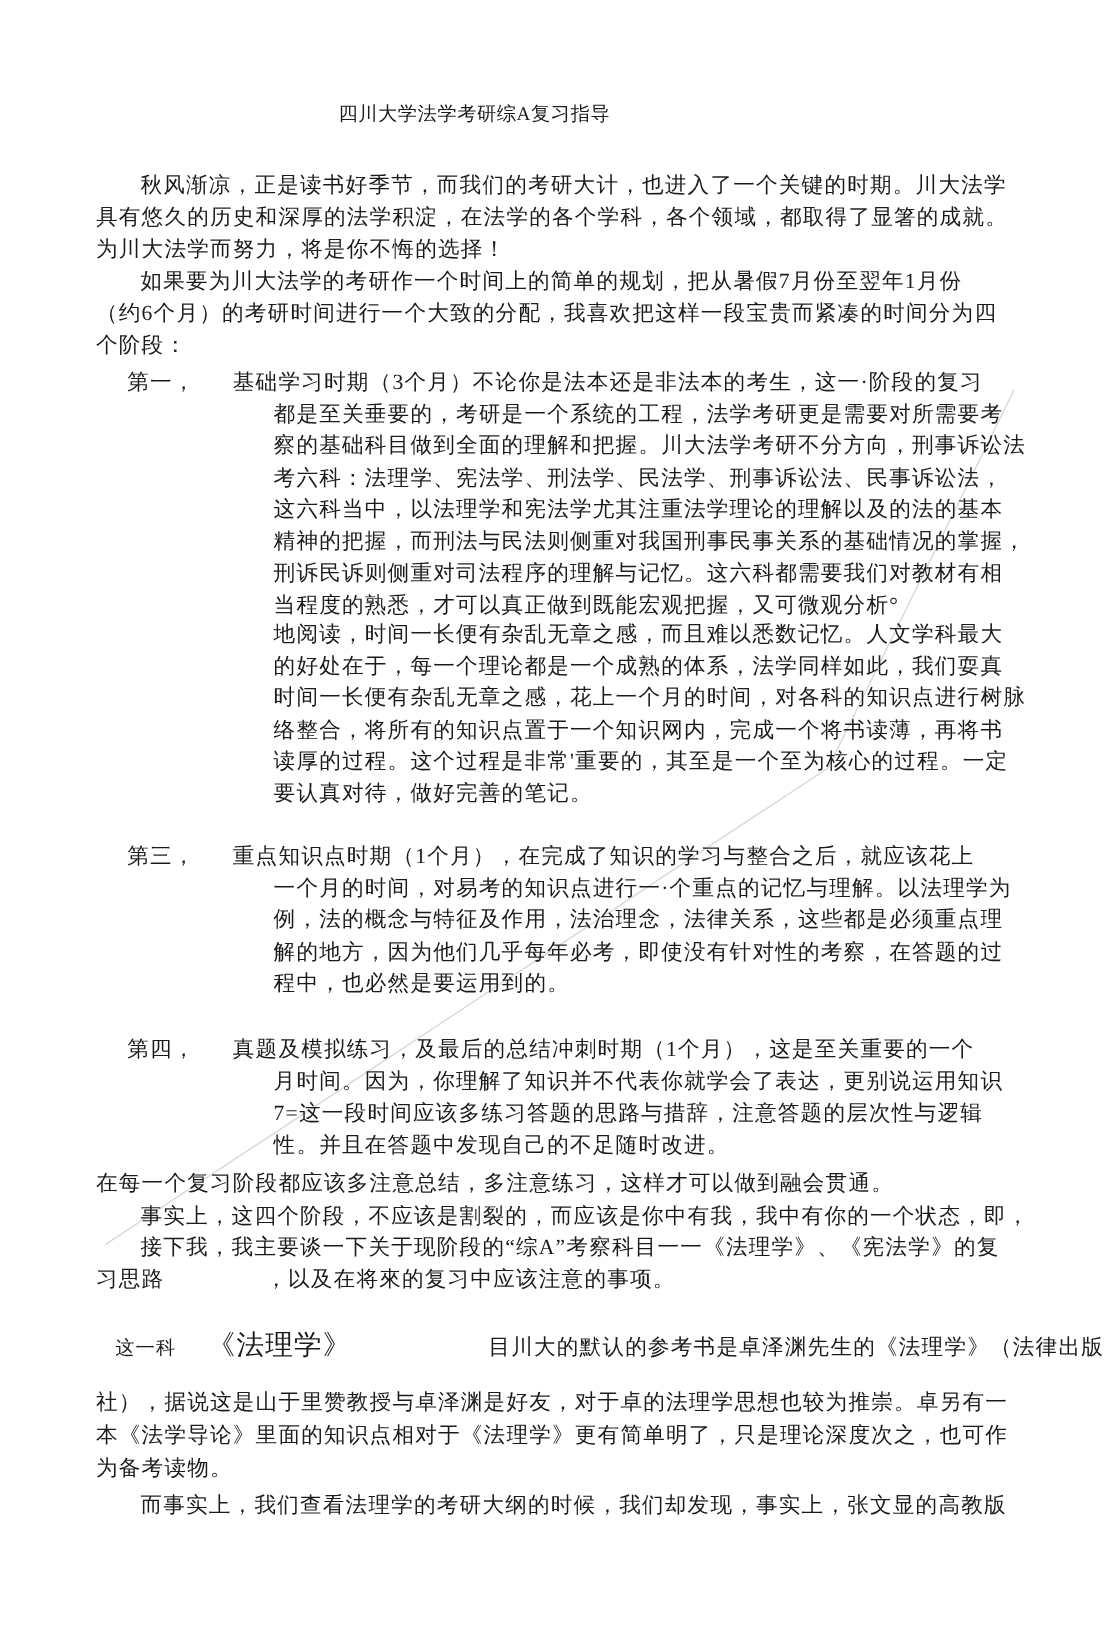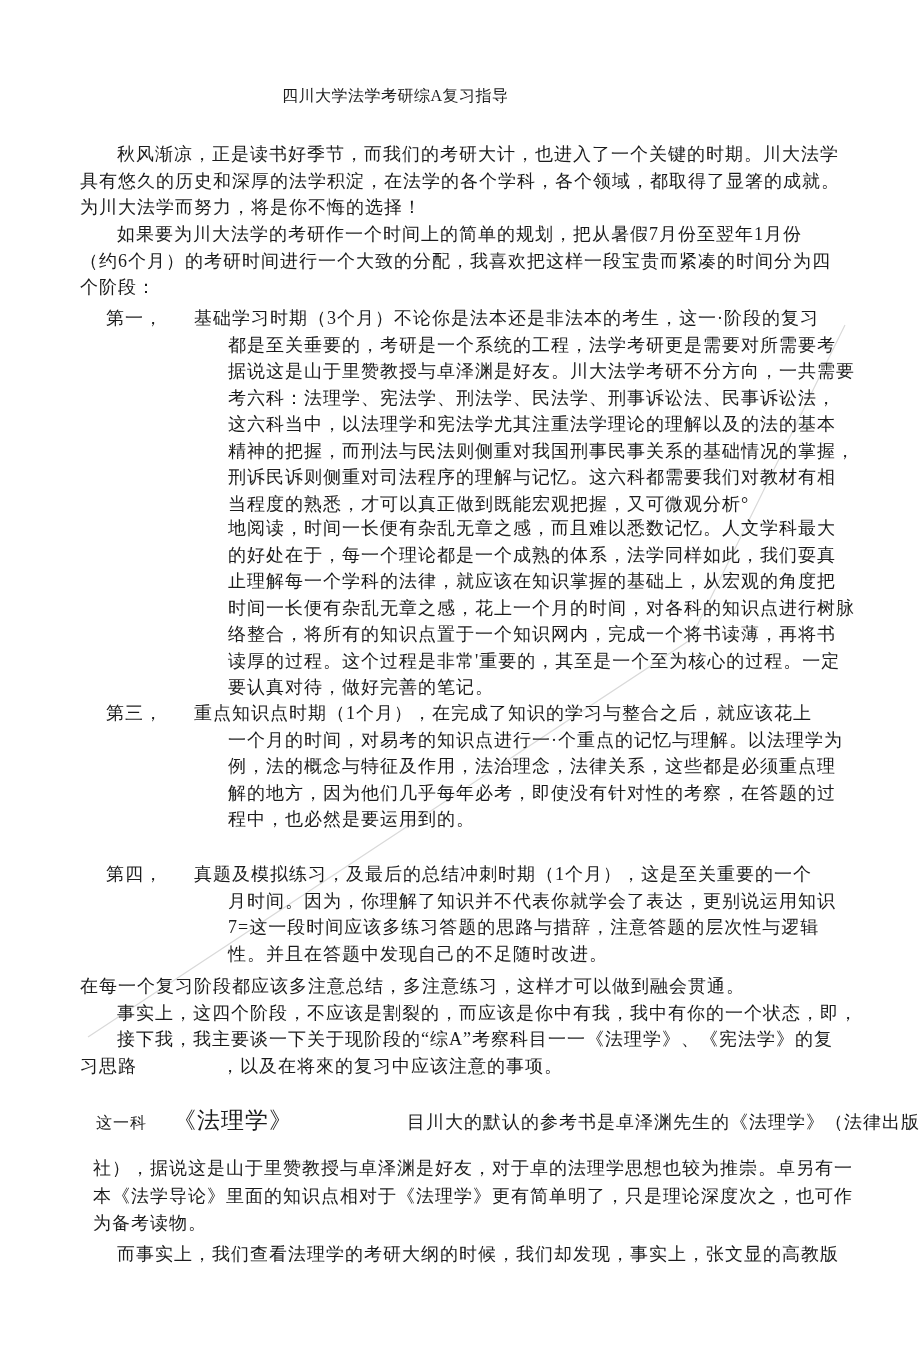--- a/index.html
+++ b/index.html
@@ -34,21 +34,21 @@
   .heading-line{position:absolute;left:80px;width:772px;white-space:nowrap;}
   .heading-line .pre{
     font-size:16px;letter-spacing:1px;margin-left:16px;
   }
   .heading-line .book{
     font-size:23px;letter-spacing:1px;margin-left:26px;
   }
   .heading-line .tail{
     font-size:18px;letter-spacing:1px;margin-left:114px;
   }
-  .p5{line-height:27.5px;margin-left:13px;}
+  .p5{line-height:27.5px;}
   .p5 .line{height:27.5px;}
   .artifact-svg{position:absolute;left:0;top:0;pointer-events:none;}
 </style>
 </head>
 <body>
 
 <div class="page">
 
   <svg class="artifact-svg" width="920" height="1361">
     <polyline points="845,325 690,640 88,1037" fill="none" stroke="#d9d9d9" stroke-width="1.2"></polyline>
@@ -66,32 +66,31 @@
     <div class="line indent">如果要为川大法学的考研作一个时间上的简单的规划，把从暑假7月份至翌年1月份</div>
     <div class="line">（约6个月）的考研时间进行一个大致的分配，我喜欢把这样一段宝贵而紧凑的时间分为四</div>
     <div class="line">个阶段：</div>
   </div>
 
   <div class="blk item" style="top:305px">
     <div class="line">
       <span class="num">第一，</span><span>基础学习时期（3个月）不论你是法本还是非法本的考生，这一·阶段的复习</span>
     </div>
     <div class="line rest">都是至关垂要的，考研是一个系统的工程，法学考研更是需要对所需要考</div>
-    <div class="line rest">据说这是山于里赞教授与卓泽渊是好友。川大法学考研不分方向，一共需要</div>
+    <div class="line rest">察的基础科目做到全面的理解和把握。川大法学考研不分方向，刑事诉讼法</div>
     <div class="line rest">考六科：法理学、宪法学、刑法学、民法学、刑事诉讼法、民事诉讼法，</div>
     <div class="line rest">这六科当中，以法理学和宪法学尤其注重法学理论的理解以及的法的基本</div>
     <div class="line rest">精神的把握，而刑法与民法则侧重对我国刑事民事关系的基础情况的掌握，</div>
     <div class="line rest">刑诉民诉则侧重对司法程序的理解与记忆。这六科都需要我们对教材有相</div>
     <div class="line rest">当程度的熟悉，才可以真正做到既能宏观把握，又可微观分析°</div>
   </div>
 
   <div class="blk item" style="top:515px">
     <div class="line rest">地阅读，时间一长便有杂乱无章之感，而且难以悉数记忆。人文学科最大</div>
     <div class="line rest">的好处在于，每一个理论都是一个成熟的体系，法学同样如此，我们耍真</div>
-    <div class="line rest">止理解每一个学科的法律，就应该在知识掌握的基础上，从宏观的角度把</div>
     <div class="line rest">时间一长便有杂乱无章之感，花上一个月的时间，对各科的知识点进行树脉</div>
     <div class="line rest">络整合，将所有的知识点置于一个知识网内，完成一个将书读薄，再将书</div>
     <div class="line rest">读厚的过程。这个过程是非常'重要的，其至是一个至为核心的过程。一定</div>
     <div class="line rest">要认真对待，做好完善的笔记。</div>
   </div>
 
   <div class="blk item" style="top:700px">
     <div class="line">
       <span class="num">第三，</span><span>重点知识点时期（1个月），在完成了知识的学习与整合之后，就应该花上</span>
     </div>

